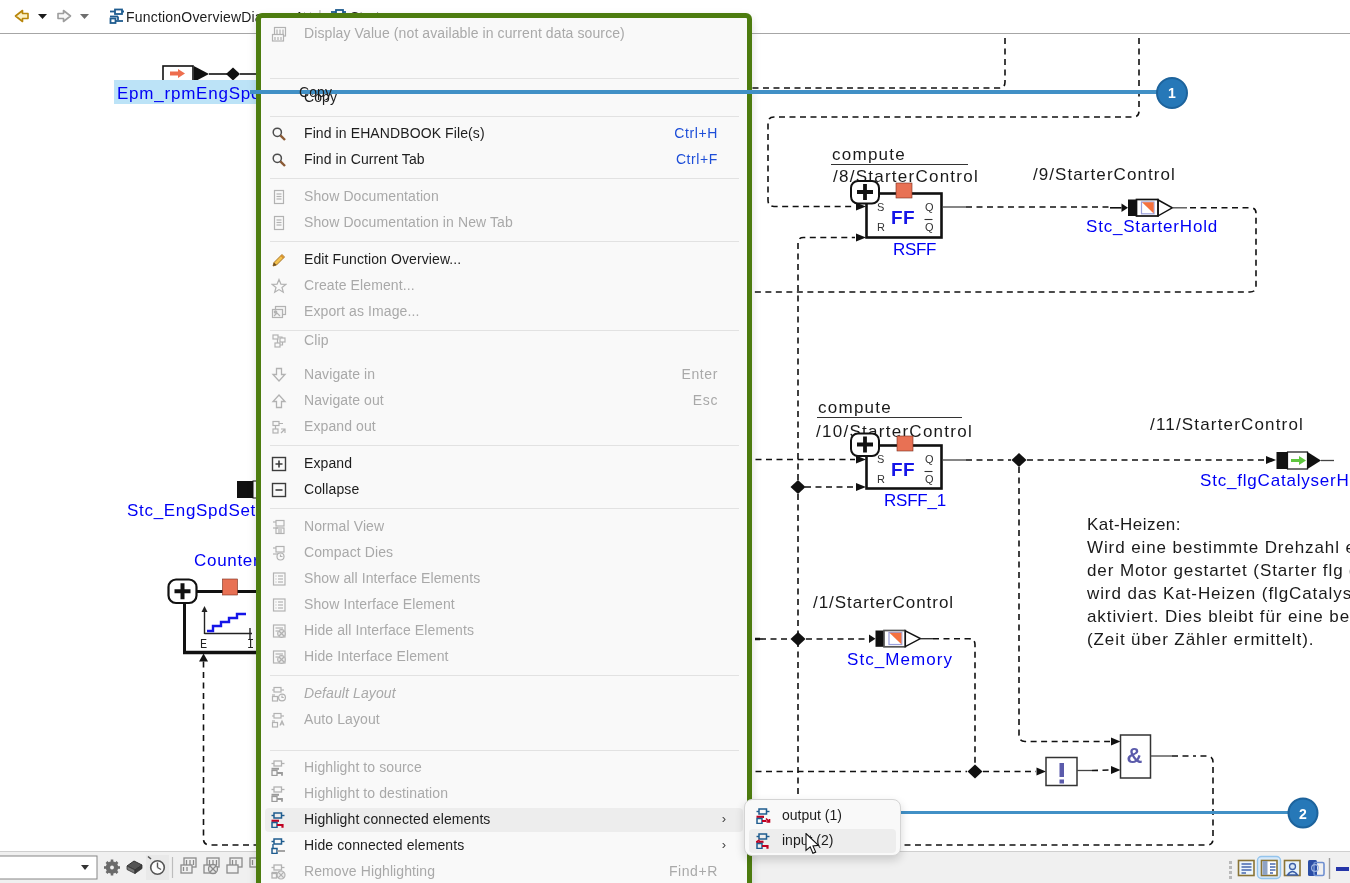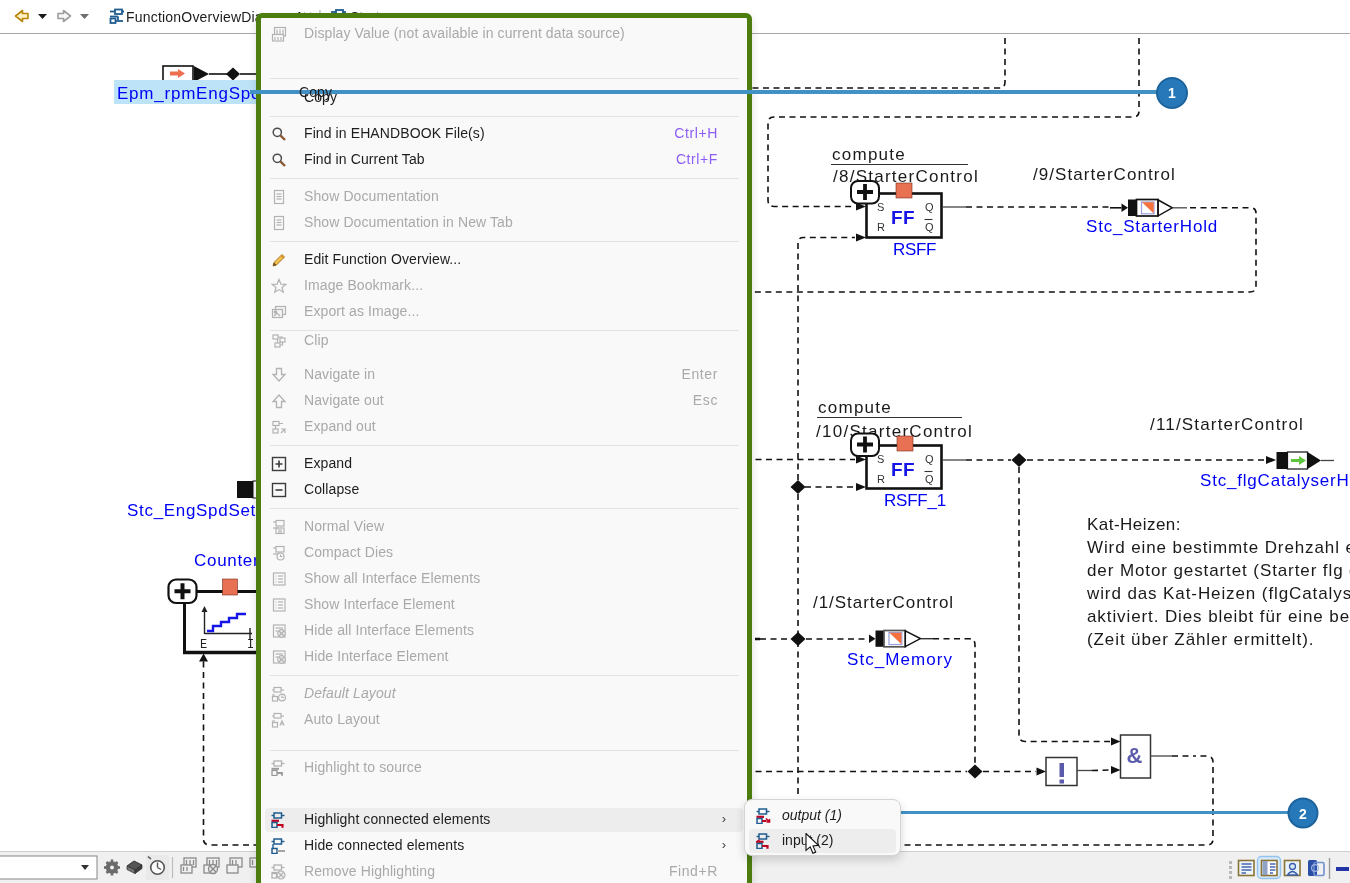--- a/index.html
+++ b/index.html
@@ -13,21 +13,21 @@
   #cv{position:absolute;left:0;top:0;z-index:1;}
   
   #statusbar{position:absolute;left:0;top:851px;width:1350px;height:32px;background:#f0f0f0;
              border-top:1px solid #cfcfcf;z-index:2;}
   
   #menu{position:absolute;left:256px;top:13px;width:486px;height:867px;background:#f9f9f9;
         border:5px solid #4d7c0f;border-radius:6px;z-index:5;
         box-shadow:0 4px 10px rgba(0,0,0,0.14);}
   .mrow{position:absolute;left:4px;width:478px;height:24px;}
   .mrow .lbl{position:absolute;left:39px;top:3px;font-size:14px;color:#1d1d1d;white-space:nowrap;letter-spacing:0.1px;}
-  .mrow .sc{position:absolute;right:25px;top:3px;font-size:14px;color:#8b5cf6;letter-spacing:0.6px;}
+  .mrow .sc{position:absolute;right:25px;top:3px;font-size:14px;color:#1d4ed8;letter-spacing:0.6px;}
   .mrow.dis .lbl,.mrow.dis .sc{color:#a9a9a9;}
   .mrow .ic{position:absolute;left:6px;top:4px;width:16px;height:16px;}
   .mrow .sub{position:absolute;right:17px;top:3px;font-size:13px;color:#444;}
   .msep{position:absolute;left:9px;width:469px;height:1px;background:#e2e2e2;}
   .mhl{position:absolute;left:4px;width:478px;height:24px;background:#ededed;border-radius:4px;}
   
   #submenu{position:absolute;left:744px;top:799px;width:157px;height:57px;background:#f9f9f9;
            border:1px solid #d4d4d4;border-radius:8px;z-index:10;box-shadow:0 4px 10px rgba(0,0,0,0.16);box-sizing:border-box;}
   .srow{position:absolute;left:4px;width:147px;height:24px;}
   .srow .lbl{position:absolute;left:33px;top:3px;font-size:14px;color:#1d1d1d;white-space:nowrap;}
@@ -421,21 +421,21 @@
         <path d="M 2 14 L 3 10.5 L 11 2.5 L 13.5 5 L 5.5 13 Z" fill="#f3c14b" stroke="#a8752a" stroke-width="1"></path>
         <path d="M 2 14 L 3 10.5 L 5.5 13 Z" fill="#6b4d20"></path>
         <path d="M 10 3.5 L 12.5 6" stroke="#d88c2a" stroke-width="1.2"></path>
       </svg>
       <span class="lbl">Edit Function Overview...</span>
     </div>
   <div class="mrow dis" style="top:256px;">
       <svg class="ic" width="16" height="16">
         <path d="M 8 1.5 L 9.9 6.1 L 14.8 6.4 L 11 9.5 L 12.3 14.3 L 8 11.6 L 3.7 14.3 L 5 9.5 L 1.2 6.4 L 6.1 6.1 Z" fill="none" stroke="#b2b2b2" stroke-width="1.2"></path>
       </svg>
-      <span class="lbl">Image Bookmark...</span>
+      <span class="lbl">Create Element...</span>
     </div>
   <div class="mrow dis" style="top:282px;text-align:center;">
       <svg class="ic" width="16" height="16">
         <g stroke="#b2b2b2" stroke-width="1.2" fill="#f4f4f4">
           <rect x="4.5" y="2.5" width="10" height="8"></rect>
           <rect x="1.5" y="5.5" width="10" height="8"></rect>
           <circle cx="4.5" cy="8" r="1.2" fill="#b2b2b2"></circle>
           <path d="M 3 12 l 3 -3 l 3 3" fill="none"></path>
         </g>
       </svg>
@@ -606,20 +606,33 @@
         <g fill="none">
           <line x1="0.5" y1="3.5" x2="3" y2="3.5" stroke="#b2b2b2" stroke-width="1.3"></line>
           <rect x="3" y="1" width="7.5" height="5" stroke="#b2b2b2" stroke-width="1.3"></rect>
           <line x1="10.5" y1="3.5" x2="13.5" y2="3.5" stroke="#b2b2b2" stroke-width="1.3"></line>
           <line x1="0.5" y1="8.8" x2="8" y2="8.8" stroke="#9a9a9a" stroke-width="2"></line>
           <rect x="1" y="10.5" width="5" height="5" stroke="#9a9a9a" stroke-width="1.3"></rect>
           <path d="M 6 13 h 5 v 2.8" stroke="#9a9a9a" stroke-width="1.8"></path>
         </g>
       </svg>
       <span class="lbl">Highlight to source</span>
+    </div>
+  <div class="mrow dis" style="top:764px;">
+      <svg class="ic" width="16" height="16">
+        <g fill="none">
+          <line x1="0.5" y1="3.5" x2="3" y2="3.5" stroke="#b2b2b2" stroke-width="1.3"></line>
+          <rect x="3" y="1" width="7.5" height="5" stroke="#b2b2b2" stroke-width="1.3"></rect>
+          <line x1="10.5" y1="3.5" x2="13.5" y2="3.5" stroke="#b2b2b2" stroke-width="1.3"></line>
+          <line x1="0.5" y1="8.8" x2="8" y2="8.8" stroke="#9a9a9a" stroke-width="2"></line>
+          <rect x="1" y="10.5" width="5" height="5" stroke="#9a9a9a" stroke-width="1.3"></rect>
+          <path d="M 6 13 h 5 v 2.8" stroke="#9a9a9a" stroke-width="1.8"></path>
+        </g>
+      </svg>
+      <span class="lbl">Highlight to destination</span>
     </div>
   <div class="mrow" style="top:790px;">
       <svg class="ic" width="16" height="16">
         <g fill="none">
           <line x1="0.5" y1="3.5" x2="3" y2="3.5" stroke="#1f5c8f" stroke-width="1.4"></line>
           <rect x="3" y="1" width="7.5" height="5" stroke="#1f5c8f" stroke-width="1.5"></rect>
           <line x1="10.5" y1="3.5" x2="13.5" y2="3.5" stroke="#1f5c8f" stroke-width="1.4"></line>
           <line x1="0.5" y1="8.8" x2="8" y2="8.8" stroke="#c00021" stroke-width="2.2"></line>
           <rect x="1" y="10.5" width="5" height="5" stroke="#1f5c8f" stroke-width="1.5"></rect>
           <path d="M 6 13 h 5.5 v 2.8" stroke="#c00021" stroke-width="2.2"></path>
@@ -658,21 +671,21 @@
       <span class="lbl">Remove Highlighting</span>
       <span class="sc">Find+R</span>
     </div>
 </div>
 
 <div id="line1"></div>
 <div style="position:absolute;left:299px;top:84px;font-size:14px;color:#1d1d1d;letter-spacing:0.1px;z-index:9;">Copy</div>
 <div class="bluecirc" style="left:1156px;top:77px;">1</div>
 
 <div id="submenu">
-  <div class="srow" style="top:4px;font-style:italic;">
+  <div class="srow" style="top:4px;">
     <svg class="ic" width="16" height="16">
         <g fill="none">
           <line x1="0.5" y1="3.5" x2="3" y2="3.5" stroke="#1f5c8f" stroke-width="1.4"></line>
           <rect x="3" y="1" width="7.5" height="5" stroke="#1f5c8f" stroke-width="1.5"></rect>
           <line x1="10.5" y1="3.5" x2="13.5" y2="3.5" stroke="#1f5c8f" stroke-width="1.4"></line>
           <line x1="0.5" y1="8.8" x2="8" y2="8.8" stroke="#c00021" stroke-width="2.2"></line>
           <rect x="1" y="10.5" width="5" height="5" stroke="#1f5c8f" stroke-width="1.5"></rect>
           <path d="M 6 13 h 4.5" stroke="#c00021" stroke-width="2"></path>
           <path d="M 10 10.5 l 3.5 3.5 m 0 -3 v 3 h -3" stroke="#c00021" stroke-width="1.6"></path>
         </g>

